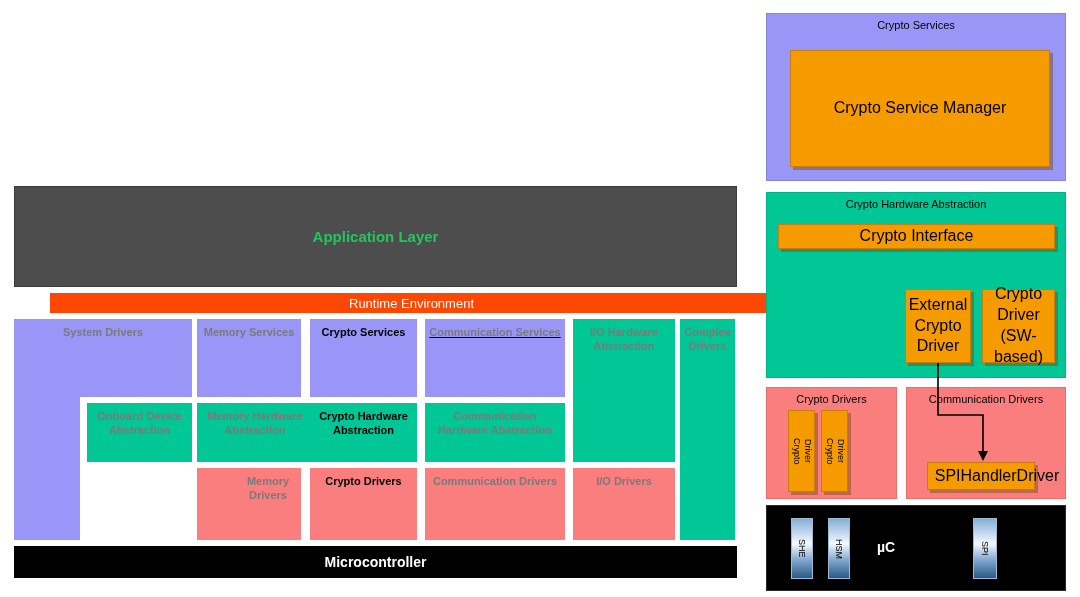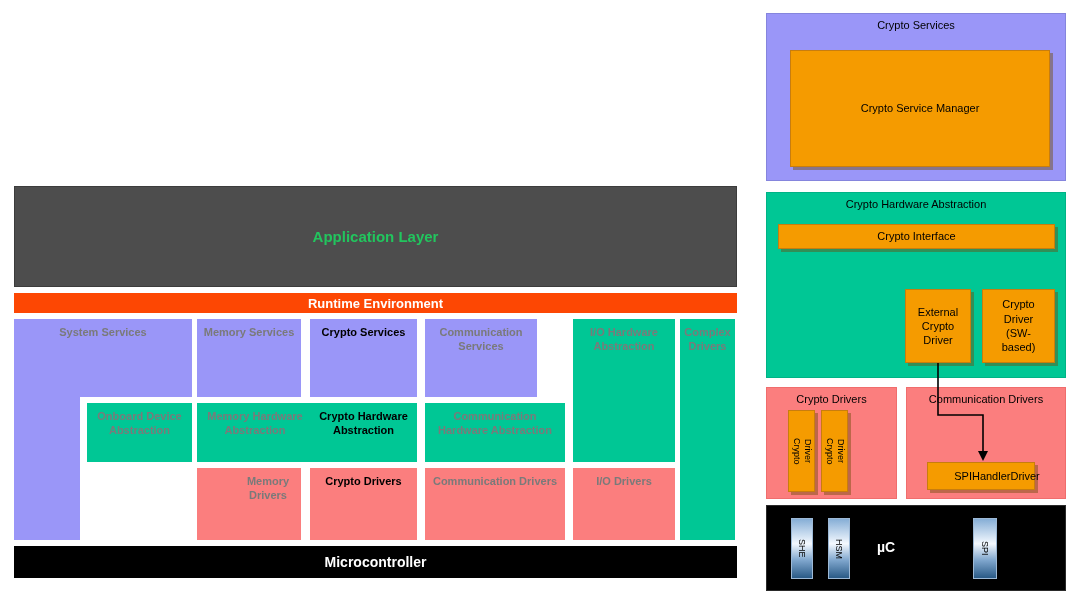--- a/index.html
+++ b/index.html
@@ -10,21 +10,21 @@
   .box { position:absolute; box-sizing:border-box; }
 
   
   .app-layer {
     background:var(--darkgray); border:1px solid #3c3c3c;
     display:flex; align-items:center; justify-content:center;
     color:#22c55e; font-weight:bold; font-size:15px;
   }
   .rte {
     background:var(--rte); display:flex; align-items:center; justify-content:center;
-    color:#ffffff; font-weight:bold; font-size:13px;
+    color:#ffffff; font-weight:normal; font-size:13px;margin-left:36px;
   }
   .purple { background:var(--purple); }
   .green  { background:var(--green); }
   .pink   { background:var(--pink); }
   .cell-lbl {
     font-weight:bold; font-size:11px; line-height:1.3; color:#7a7a7a;
     text-align:center; padding:6px 4px 0 4px;
   }
   .cell-lbl.dark { color:#000000; }
   .cell-lbl.breakable { word-break:break-all; }
@@ -38,21 +38,21 @@
     position:absolute; left:0; right:0; top:5px; text-align:center;
     font-size:11px; color:#000000;
   }
   .r-purple { background:var(--purple); border:1px solid #8585dd; }
   .r-green  { background:var(--green);  border:1px solid #00b386; }
   .r-pink   { background:var(--pink);   border:1px solid #f06d6d; }
   .orange {
     background:var(--orange); border:1px solid #c87d0e;
     box-shadow:3px 3px 0 rgba(110,75,10,0.45);
     display:flex; align-items:center; justify-content:center;
-    font-size:11px; color:#000000; text-align:center; line-height:1.3;
+    font-size:16px; color:#000000; text-align:center; line-height:1.3;
   }
   .vtext {
     writing-mode:vertical-lr; text-align:center;
     display:flex; align-items:center; justify-content:center;
     font-size:9px;
   }
   .vtext .wrapv { display:block; inline-size:46px; }
   .uc-bar { background:#000000; border:1px solid #2a2a2a; }
   .chip {
     background:linear-gradient(180deg,#86aed6 0%,#f4f9ff 42%,#7fa6cd 70%,#2a5a86 100%);
@@ -70,32 +70,32 @@
 <body>
 
 <div class="canvas">
 
   <div class="box app-layer" style="left:14px;top:186px;width:723px;height:101px;">Application Layer</div>
 
   <div class="box rte" style="left:14px;top:293px;width:723px;height:20px;">Runtime Environment</div>
 
   <div class="box purple" style="left:14px;top:319px;width:66px;height:221px;"></div>
   <div class="box purple" style="left:14px;top:319px;width:178px;height:78px;">
-    <div class="cell-lbl">System Services</div>
+    <div class="cell-lbl">System Drivers</div>
   </div>
 
   <div class="box purple" style="left:197px;top:319px;width:104px;height:78px;">
     <div class="cell-lbl">Memory Services</div>
   </div>
 
   <div class="box purple" style="left:310px;top:319px;width:107px;height:78px;">
     <div class="cell-lbl dark">Crypto Services</div>
   </div>
 
-  <div class="box purple" style="left:425px;top:319px;width:112px;height:78px;">
+  <div class="box purple" style="left:425px;top:319px;width:140px;height:78px;text-decoration:underline;">
     <div class="cell-lbl">Communication Services</div>
   </div>
 
   <div class="box green" style="left:573px;top:319px;width:102px;height:143px;">
     <div class="cell-lbl">I/O Hardware Abstraction</div>
   </div>
 
   <div class="box green" style="left:680px;top:319px;width:55px;height:221px;">
     <div class="cell-lbl">Complex Drivers</div>
   </div>

